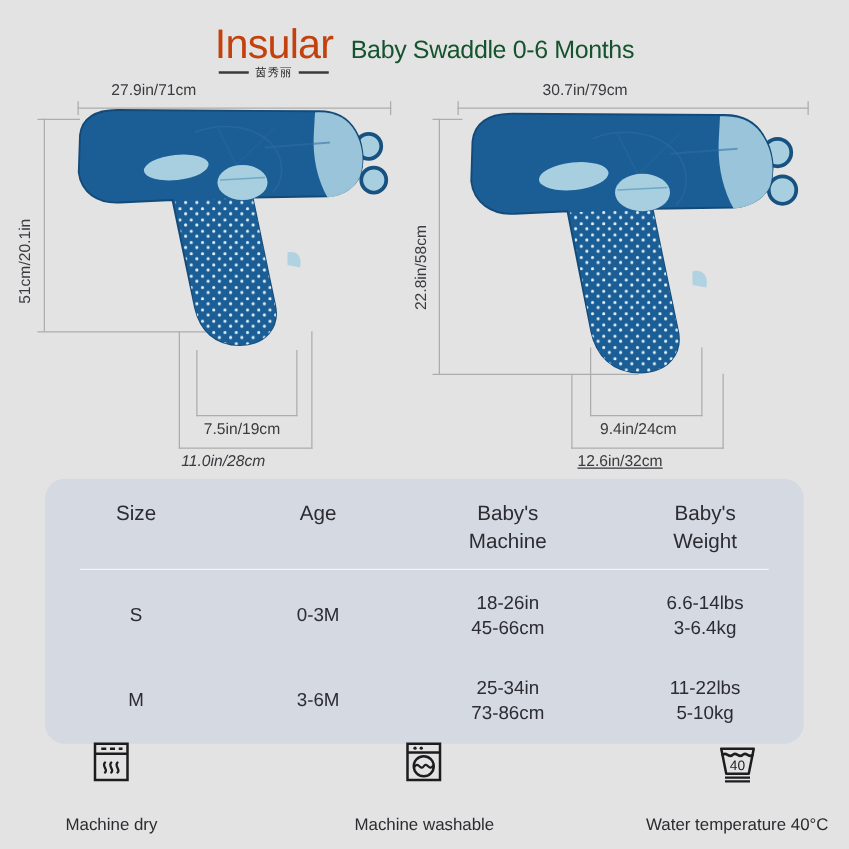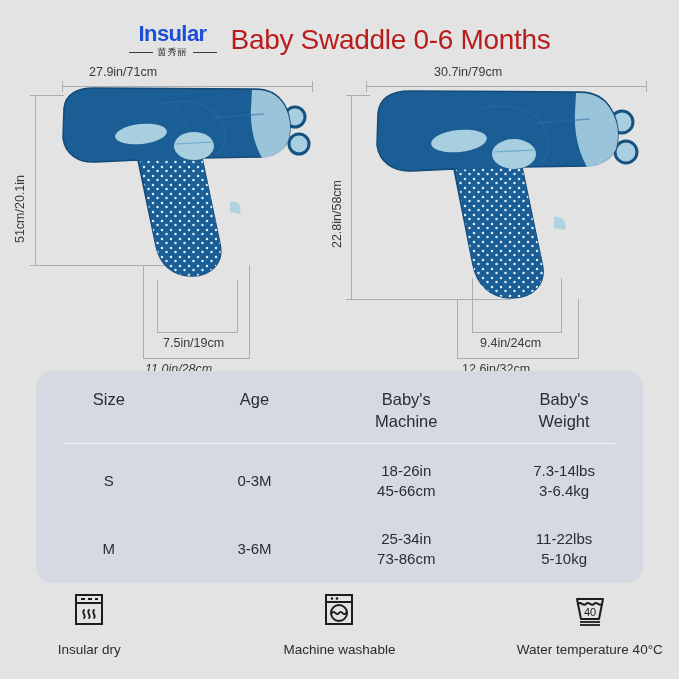--- a/index.html
+++ b/index.html
@@ -13,30 +13,30 @@
   }
   .page{position:relative;width:679px;height:679px;}
 
   
   .header{
     position:absolute;left:0;top:14px;width:679px;height:52px;
     display:flex;align-items:center;justify-content:center;gap:14px;
   }
   .logo{display:flex;flex-direction:column;align-items:center;justify-content:center;}
   .logo-word{
-    font-size:22px;font-weight:bold;letter-spacing:-0.6px;
-    color:#1d4ed8;line-height:1;
+    font-size:33px;font-weight:normal;letter-spacing:-0.6px;
+    color:#c2410c;line-height:1;
   }
   .logo-sub{
     display:flex;align-items:center;gap:5px;margin-top:3px;
   }
   .logo-dash{display:block;width:24px;height:1.5px;background:#3a3a3d;}
   .logo-cn{font-size:9px;color:#2a2a2d;letter-spacing:1px;line-height:1;}
   .title{
-    font-size:28px;color:#b91c1c;letter-spacing:-0.3px;white-space:nowrap;
+    font-size:20px;color:#14532d;letter-spacing:-0.3px;white-space:nowrap;
   }
 
   
   .diagrams{position:absolute;left:0;top:62px;width:679px;height:305px;}
   .diagram{position:absolute;top:0;height:305px;padding-left:40px;}
   .diagram.left{left:0;width:340px;}
   .diagram.right{left:330px;width:349px;}
 
   .dim-label{
     position:absolute;font-size:12.5px;color:#3a3a3f;white-space:nowrap;
@@ -50,21 +50,21 @@
   .dline.v{width:1px;}
   .tick{position:absolute;background:#adadad;}
   .tick.v{width:1px;}
   .tick.h{height:1px;}
 
   
   .product{position:absolute;}
 
   
   .panel{
-    position:absolute;left:36px;top:371px;width:607px;height:212px;
+    position:absolute;left:36px;top:383px;width:607px;height:212px;
     background:#d4d9e2;border-radius:16px;
   }
   .tbl{width:100%;border-collapse:collapse;table-layout:fixed;}
   .tbl th{
     font-weight:normal;font-size:16.5px;color:#2c2c32;
     padding:18px 0 14px 0;vertical-align:top;line-height:1.32;
   }
   .tbl td{
     font-size:15px;color:#2c2c32;text-align:center;
     padding:14px 0;line-height:1.35;
@@ -76,21 +76,21 @@
   .col-size{width:24%;}
   .col-age{width:24%;}
   .col-h{width:26%;}
   .col-w{width:26%;}
 
   
   .care{
     position:absolute;left:0;top:592px;width:679px;height:72px;
     display:flex;align-items:flex-start;justify-content:center;gap:72px;
   }
-  .care-item{display:flex;flex-direction:column;align-items:center;gap:14px;width:180px;}
+  .care-item{display:flex;flex-direction:column;align-items:center;gap:24px;width:180px;}
   .care-label{font-size:13.5px;color:#2b2b30;white-space:nowrap;}
 </style>
 </head>
 <body>
 
 <div class="page">
 
   <div class="header">
     <div class="logo">
       <div class="logo-word">Insular</div>
@@ -253,21 +253,21 @@
       </thead>
       <tbody>
         <tr>
           <td>S</td>
           <td>0-3M</td>
           <td>
             <div>18-26in</div>
             <div>45-66cm</div>
           </td>
           <td>
-            <div>7.3-14lbs</div>
+            <div>6.6-14lbs</div>
             <div>3-6.4kg</div>
           </td>
         </tr>
         <tr>
           <td>M</td>
           <td>3-6M</td>
           <td>
             <div>25-34in</div>
             <div>73-86cm</div>
           </td>
@@ -286,21 +286,21 @@
       <svg width="34" height="36" viewBox="0 0 34 36">
         <rect x="4" y="3" width="26" height="29" fill="none" stroke="#1d1d20" stroke-width="2"></rect>
         <line x1="4" y1="11" x2="30" y2="11" stroke="#1d1d20" stroke-width="2"></line>
         <line x1="9" y1="7" x2="13" y2="7" stroke="#1d1d20" stroke-width="2"></line>
         <line x1="16" y1="7" x2="20" y2="7" stroke="#1d1d20" stroke-width="2"></line>
         <line x1="23" y1="7" x2="26" y2="7" stroke="#1d1d20" stroke-width="2"></line>
         <path d="M12,26 C15,24 9,21 12,18" fill="none" stroke="#1d1d20" stroke-width="1.8" stroke-linecap="round"></path>
         <path d="M17,26 C20,24 14,21 17,18" fill="none" stroke="#1d1d20" stroke-width="1.8" stroke-linecap="round"></path>
         <path d="M22,26 C25,24 19,21 22,18" fill="none" stroke="#1d1d20" stroke-width="1.8" stroke-linecap="round"></path>
       </svg>
-      <div class="care-label">Insular dry</div>
+      <div class="care-label">Machine dry</div>
     </div>
 
     <div class="care-item">
       <svg width="34" height="36" viewBox="0 0 34 36">
         <rect x="4" y="3" width="26" height="29" fill="none" stroke="#1d1d20" stroke-width="2"></rect>
         <line x1="4" y1="10" x2="30" y2="10" stroke="#1d1d20" stroke-width="2"></line>
         <circle cx="10" cy="6.5" r="1.3" fill="#1d1d20"></circle>
         <circle cx="15" cy="6.5" r="1.3" fill="#1d1d20"></circle>
         <circle cx="17" cy="21" r="8" fill="none" stroke="#1d1d20" stroke-width="2"></circle>
         <path d="M10,21 C12.5,17 14.5,25 17,21 C19.5,17 21.5,25 24,21" fill="none" stroke="#1d1d20" stroke-width="1.8" stroke-linecap="round"></path>

